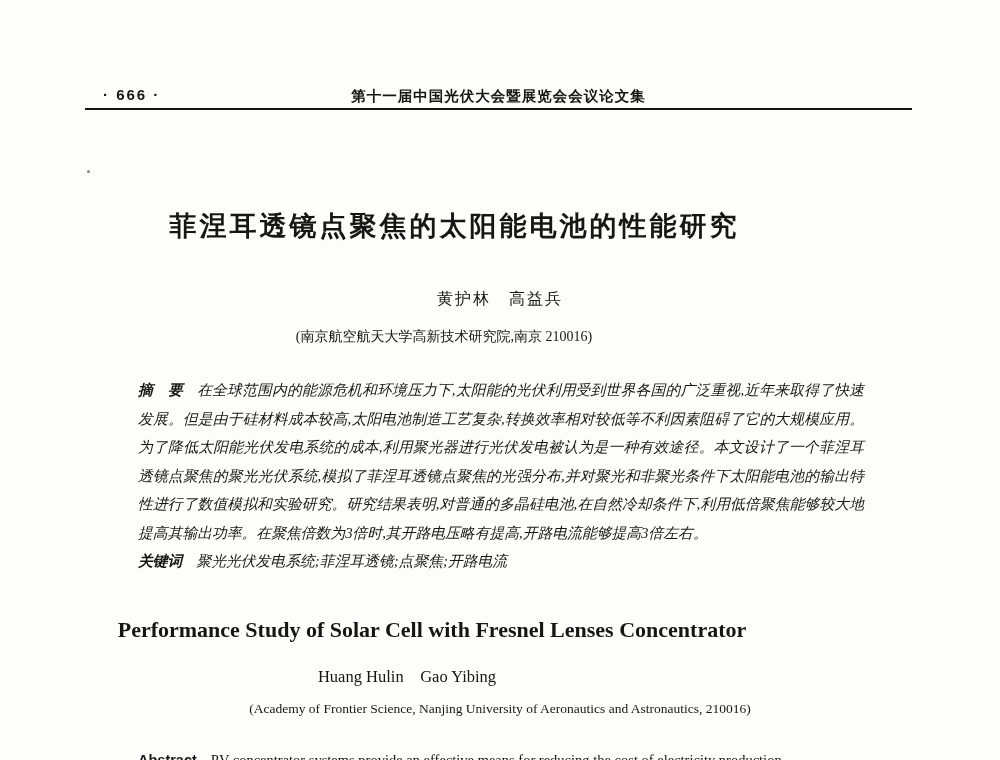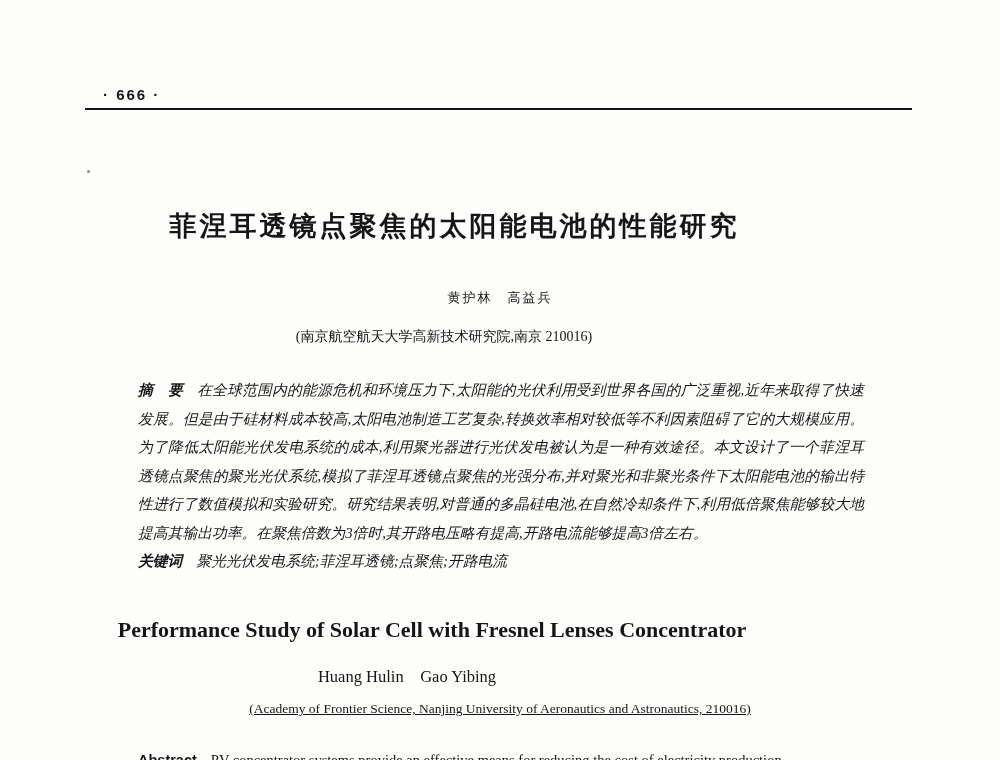--- a/index.html
+++ b/index.html
@@ -69,21 +69,21 @@
     font-weight: bold;
     letter-spacing: 3px;
     font-family: "Liberation Sans", sans-serif;
   }
   .cn-authors {
     position: absolute;
     top: 289px;
     left: 0;
     width: 1000px;
     text-align: center;
-    font-size: 13px;
+    font-size: 16px;
     letter-spacing: 2px;
   }
   .cn-affil {
     position: absolute;
     top: 328px;
     left: 0;
     width: 888px;
     text-align: center;
     font-size: 14px;
   }
@@ -123,39 +123,39 @@
     text-align: center;
     font-size: 16.5px;
   }
   .en-affil {
     position: absolute;
     top: 701px;
     left: 0;
     width: 1000px;
     text-align: center;
     font-size: 13.5px;
-    text-decoration: underline;
   }
   .en-abstract {
     position: absolute;
     top: 747px;             
     left: 138px;
     width: 726px;
     font-size: 14.5px;
     line-height: 26px;
     text-align: justify;
   }
 </style>
 </head>
 <body>
 
 <div>
 
   <div class="header">
     <span class="pagenum">· 666 ·</span>
+    <span class="proceedings">第十一届中国光伏大会暨展览会会议论文集</span>
   </div>
   <div class="rule"></div>
   <div class="speck"></div>
 
   <h1 class="cn-title">菲涅耳透镜点聚焦的太阳能电池的性能研究</h1>
 
   <div class="cn-authors">黄护林　高益兵</div>
 
   <div class="cn-affil">(南京航空航天大学高新技术研究院,南京 210016)</div>
 

